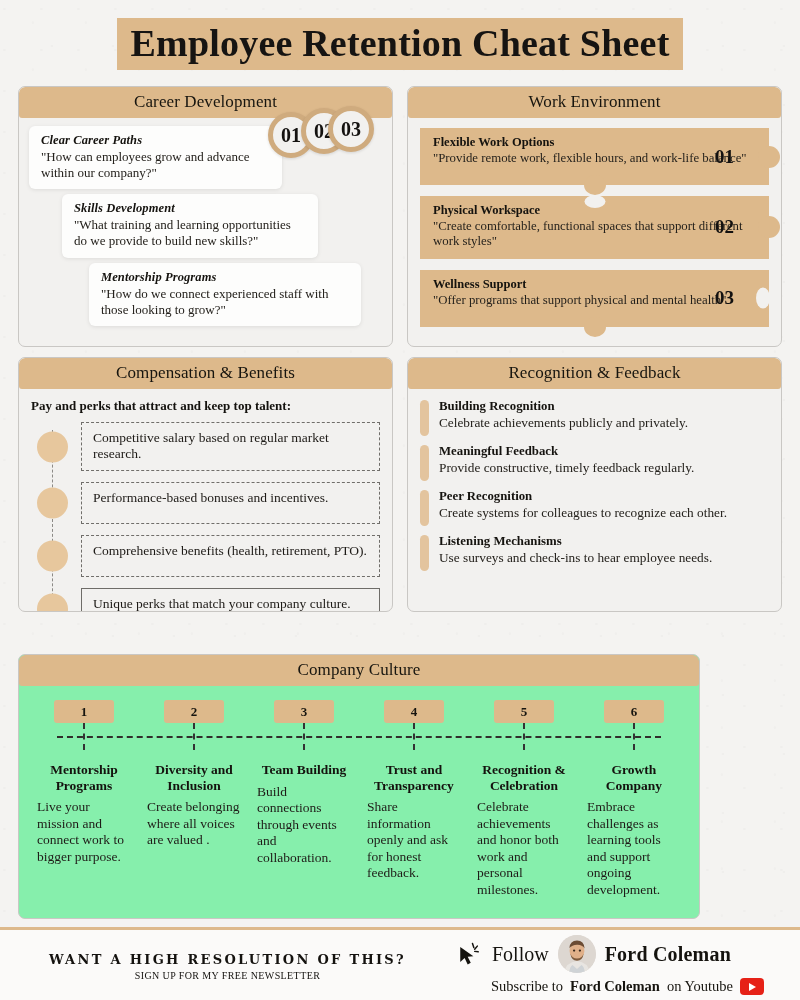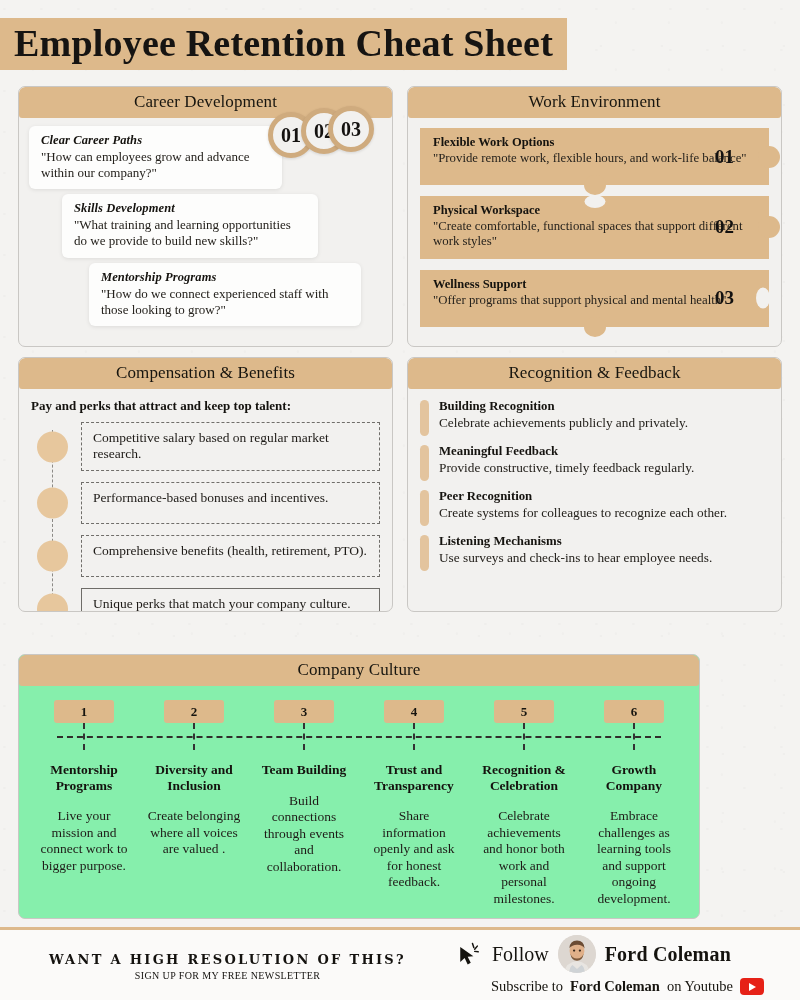--- a/index.html
+++ b/index.html
@@ -12,21 +12,21 @@
   body {
     position: relative;
     background-image:
       radial-gradient(circle at 12% 22%, rgba(0,0,0,0.018) 0 1px, transparent 1.5px),
       radial-gradient(circle at 62% 48%, rgba(0,0,0,0.015) 0 1px, transparent 1.5px),
       radial-gradient(circle at 85% 78%, rgba(0,0,0,0.02) 0 1px, transparent 1.5px);
     background-size: 37px 41px, 53px 47px, 61px 59px;
   }
 
   
-  .title-wrap { padding-top: 18px; }
+  .title-wrap { text-align: center; padding-top: 18px; }
   .title {
     display: inline-block;
     background: #ddb98b;
     color: #161412;
     font-size: 38px;
     font-weight: bold;
     letter-spacing: 0.2px;
     padding: 5px 14px 7px 14px;
     line-height: 1.06;
     white-space: nowrap;
@@ -192,22 +192,22 @@
     position: absolute; left: 38px; right: 38px; top: 50px;
     border-top: 2.5px dashed #2f2d2b;
   }
   .cc-heading {
     margin-top: 12px;
     text-align: center;
     font-size: 13.5px; font-weight: bold; color: #14120e;
     line-height: 1.16;
   }
   .cc-text {
-    margin-top: 15px;
-    font-size: 13.5px; color: #1e1b17; line-height: 1.22; text-align: center;
+    margin-top: 6px;
+    font-size: 13.5px; color: #1e1b17; line-height: 1.22;
   }
 
   
   .divider {
     position: absolute; left: 0; right: 0; top: 927px;
     height: 3px; background: #ddb98b;
   }
   .footer {
     position: absolute; left: 0; right: 0; top: 930px; bottom: 0;
     background: #fbfaf9;

